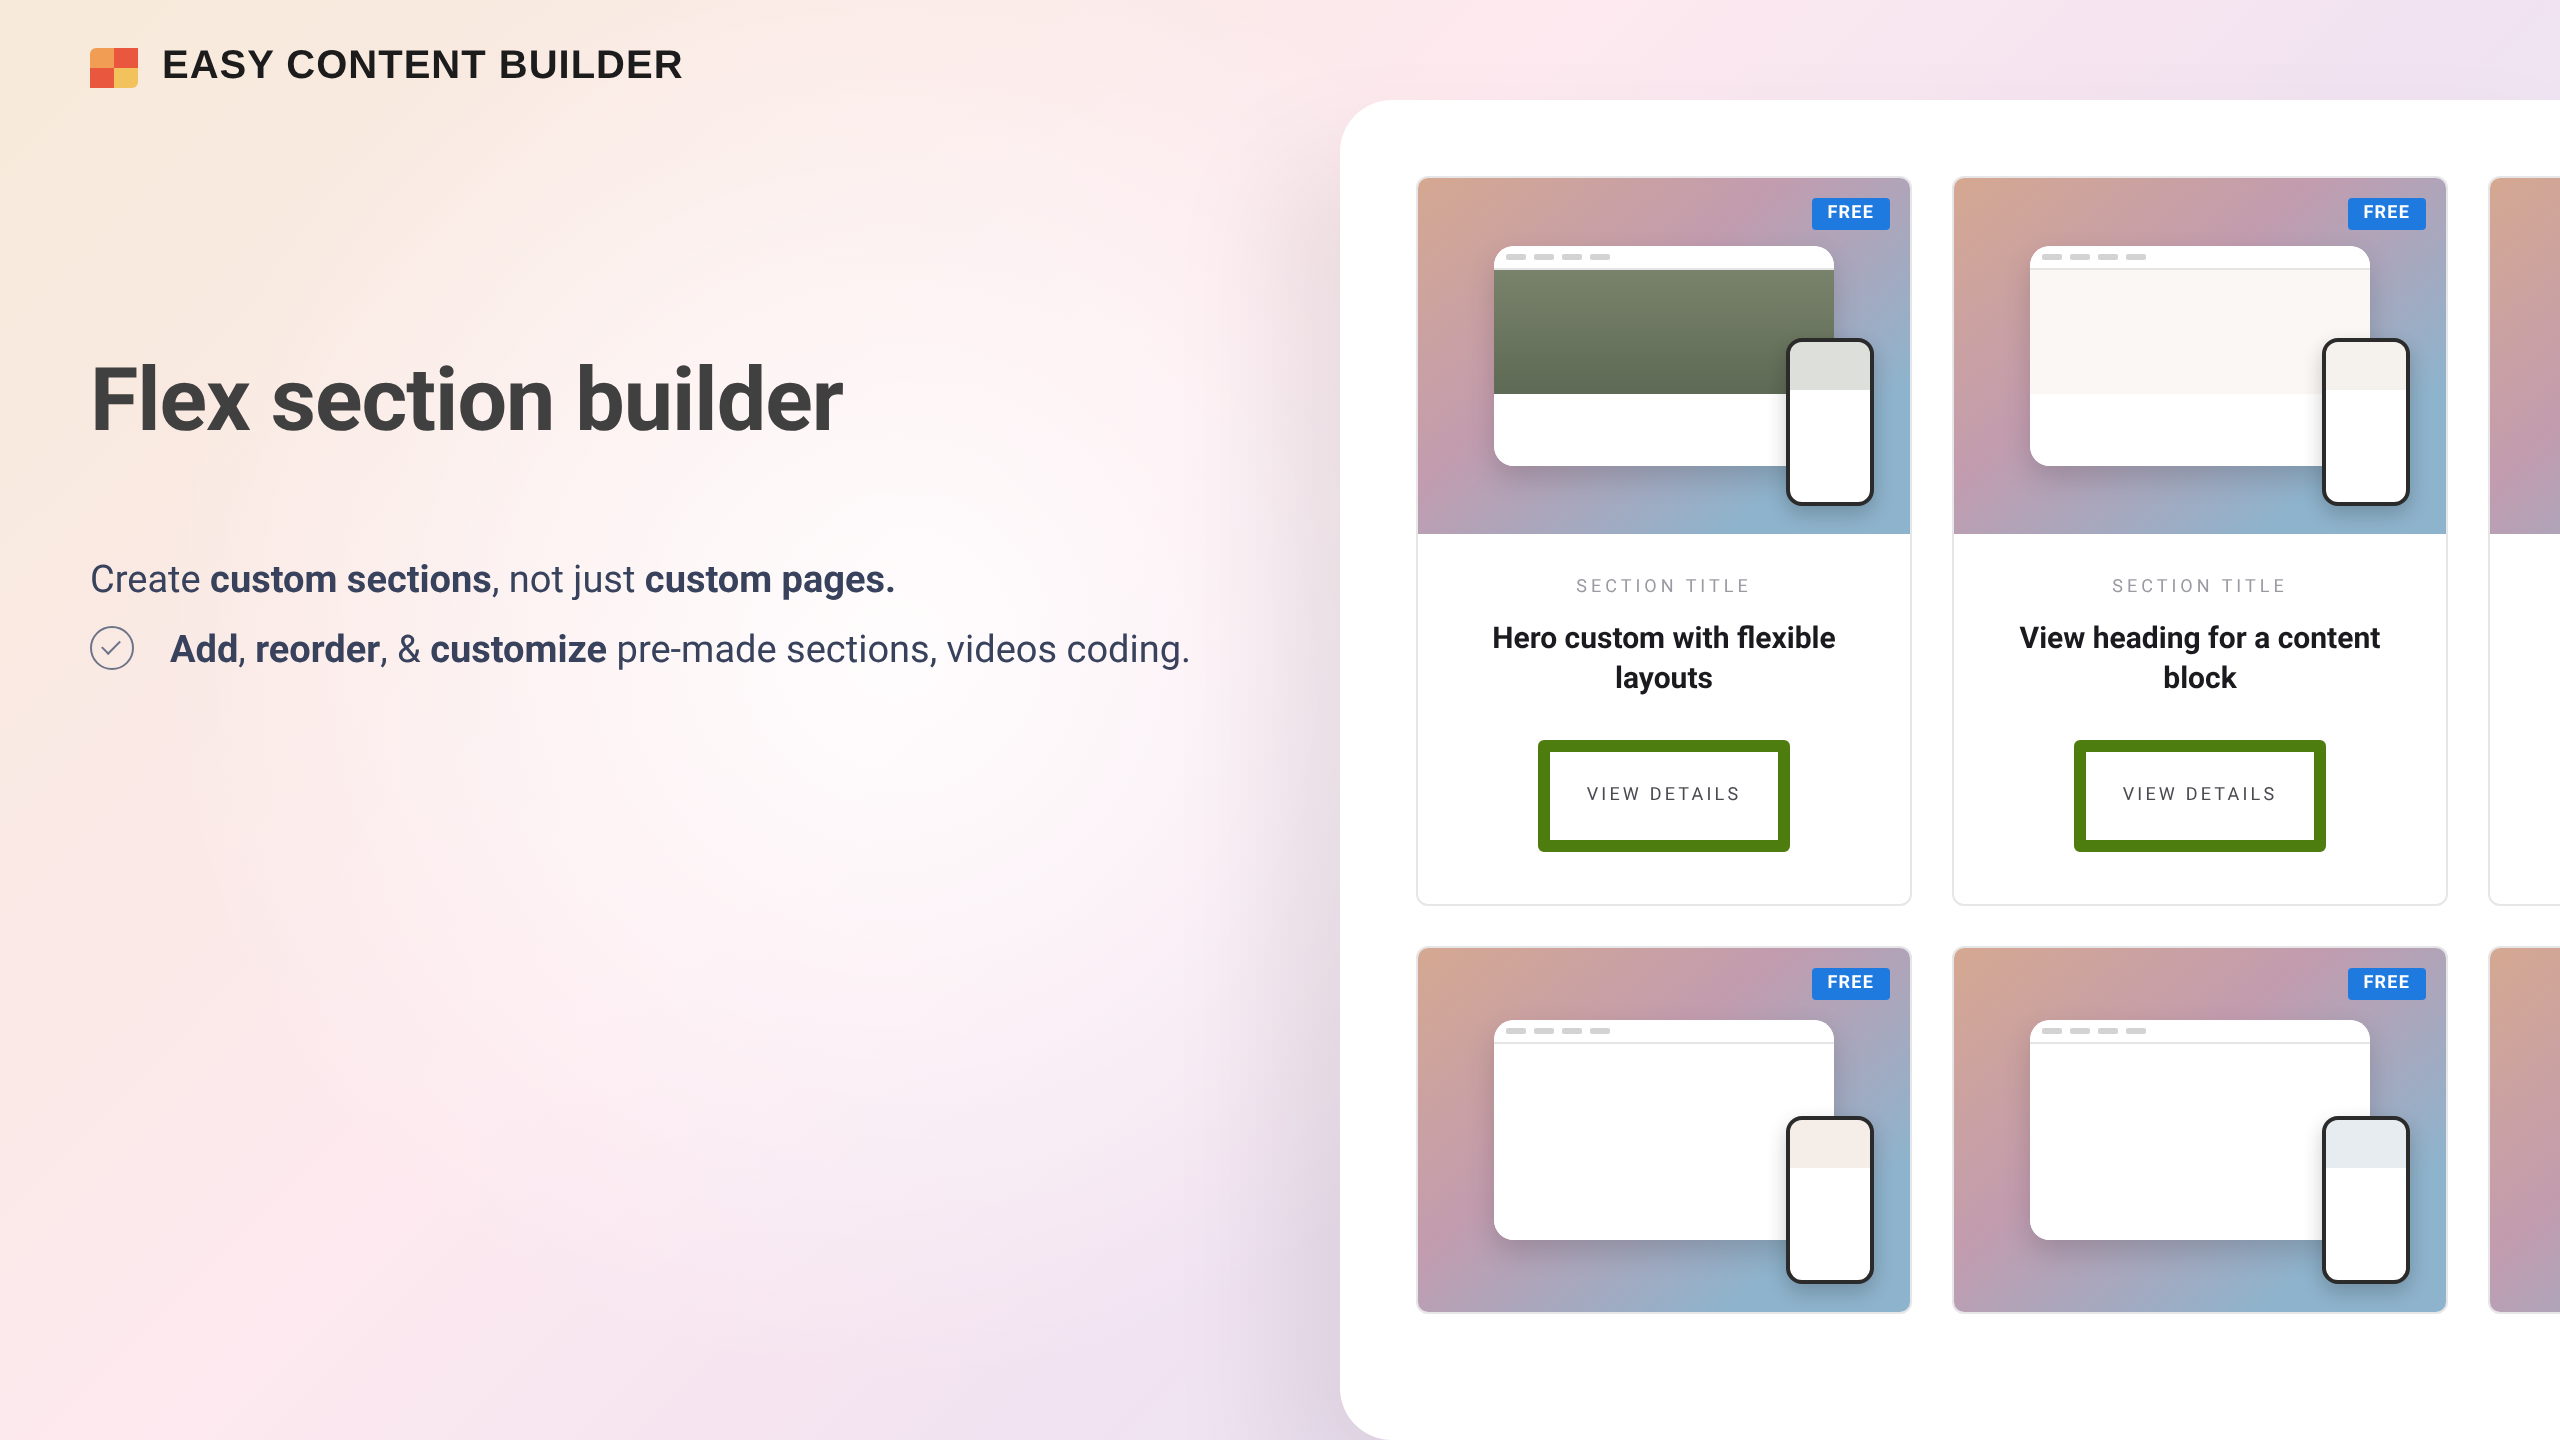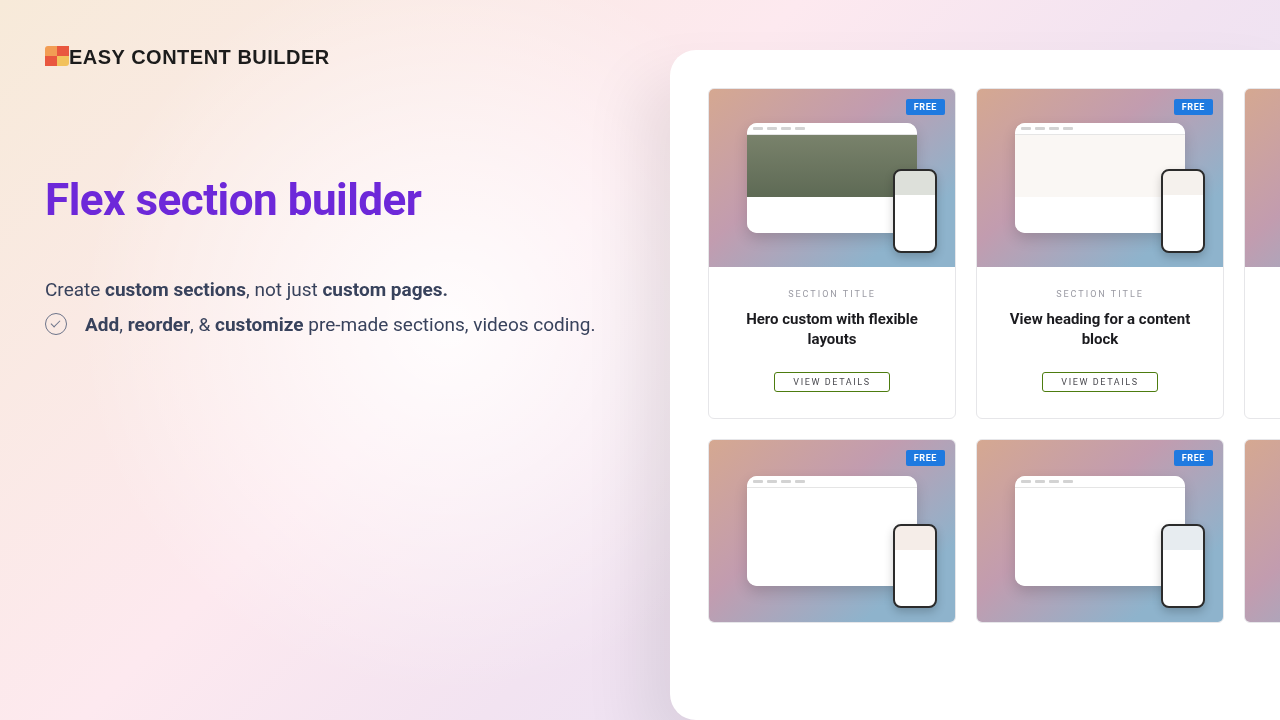--- a/index.html
+++ b/index.html
@@ -11,42 +11,42 @@
       
       background:
         radial-gradient(circle at 35% 45%, rgba(255,255,255,0.9) 0%, rgba(255,255,255,0) 40%),
         linear-gradient(135deg,#f7ead9 0%,#fde9ef 40%,#f2e3f1 60%,#e2e1f7 100%);
       position:relative;
     }
 
     
     .brand{
       position:absolute;top:22px;left:45px;
-      display:flex;align-items:flex-start;gap:0;margin-top:24px;
+      display:flex;align-items:center;gap:12px;
     }
     .brand-logo{display:flex;flex-direction:column}
     .brand-logo-row{display:flex}
     .bl{width:12px;height:10px}
     .bl.a{background:#f29d54;border-top-left-radius:3px}
     .bl.b{background:#e9573f}
     .bl.c{background:#e9573f}
     .bl.d{background:#f2c25c;border-bottom-right-radius:3px}
     .brand-name{
       font-family:"Arial Black","Segoe UI",sans-serif;
       font-weight:900;letter-spacing:.5px;
       font-size:20px;color:#1c1c1c;text-transform:uppercase;
     }
 
     
     .copy{
       position:absolute;left:45px;top:175px;width:570px;
     }
     .copy h1{
       font-size:44px;font-weight:700;line-height:1.15;
-      letter-spacing:-.5px;color:#6d28d9;margin-bottom:52px;
+      letter-spacing:-.5px;color:#404040;margin-bottom:52px;
     }
     .lead{font-size:19px;color:#38425c;}
     .lead strong{font-weight:700}
 
     ul.bullets{list-style:none;margin-top:6px}
     ul.bullets li{
       display:flex;align-items:flex-start;gap:18px;
       font-size:19px;color:#38425c;line-height:1.85;margin-bottom:16px;
     }
     ul.bullets li .check{
@@ -117,22 +117,22 @@
     .card-body{padding:22px 14px 26px;text-align:center}
     .eyebrow{
       font-size:9px;letter-spacing:2px;color:#9a9aa3;
       text-transform:uppercase;margin-bottom:10px;
     }
     .card-title{
       font-size:15px;font-weight:700;color:#1b1b1f;line-height:1.35;
       margin-bottom:20px;min-height:40px;
     }
     .btn{
-      display:inline-block;border:1px solid #4d7c0f;border-radius:3px;
-      padding:4px 18px;font-size:9px;letter-spacing:1.6px;
+      display:inline-block;border:6px solid #4d7c0f;border-radius:3px;
+      padding:17px 18px;font-size:9px;letter-spacing:1.6px;
       color:#4a4a50;text-transform:uppercase;
     }
     .row2 .thumb{height:182px}
   </style>
 </head>
 <body>
 
 <div class="brand">
   <div class="brand-logo">
     <div class="brand-logo-row">

